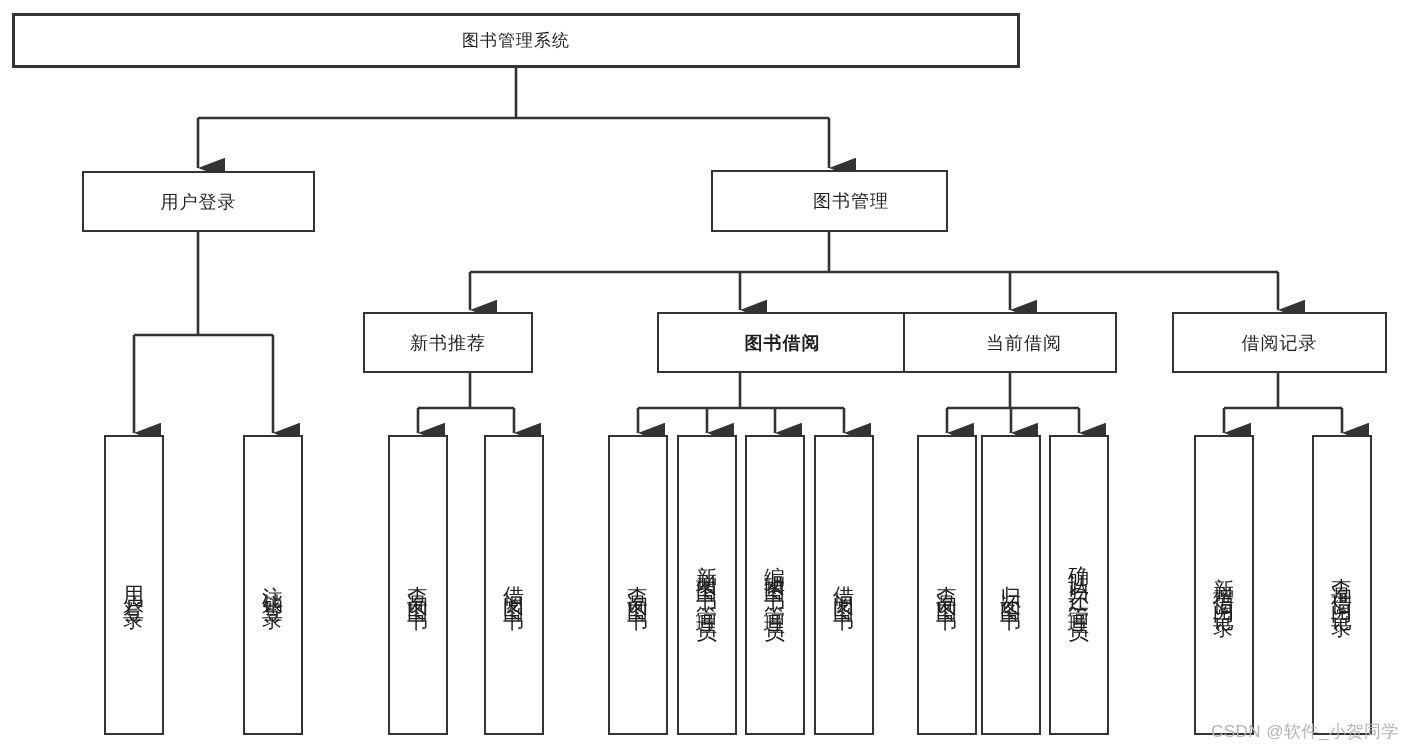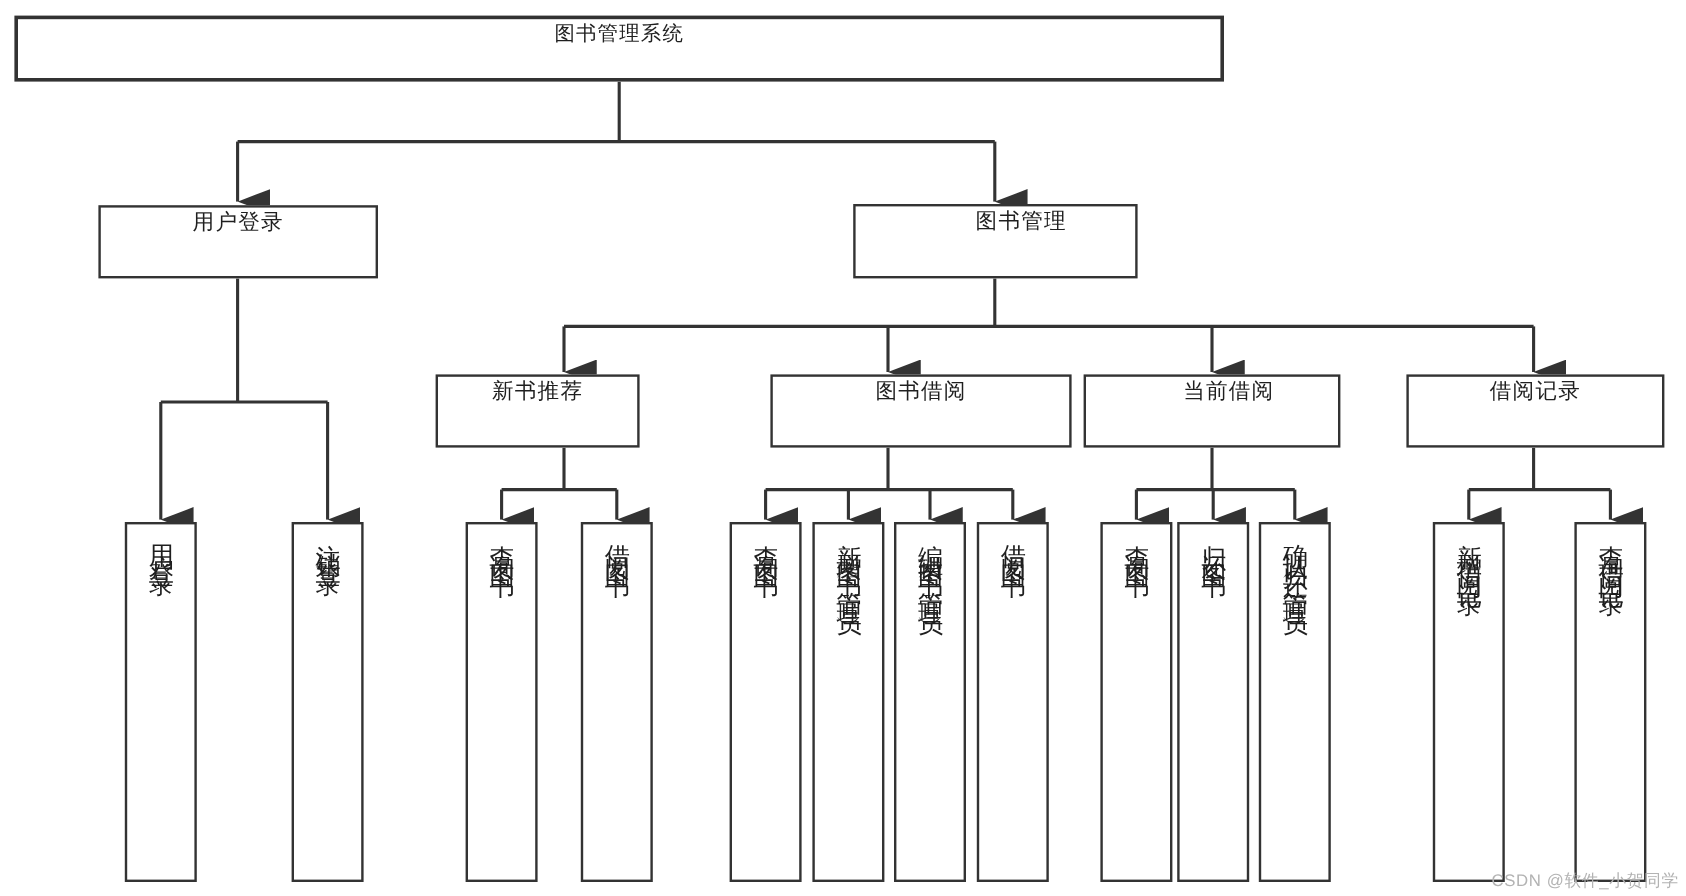--- a/index.html
+++ b/index.html
@@ -18,39 +18,39 @@
     z-index: 1;
   }
   .conn { stroke: #333333; stroke-width: 2.6; fill: none; }
   .node {
     position: absolute;
     box-sizing: border-box;
     background: #ffffff;
     border: 2.5px solid #333333;
     color: #1f1f1f;
     display: flex;
-    align-items: flex-start;
+    align-items: center;
     justify-content: center;
     z-index: 2;
   }
   .node-root { border-width: 3px; font-size: 17px; letter-spacing: 1px; }
   .node-h { font-size: 18px; letter-spacing: 1px; }
   .node-v {
     font-size: 21px;
   }
   .node-v .vtext {
     writing-mode: vertical-rl;
     letter-spacing: 8px;
     line-height: 1;
   }
   .watermark {
     position: absolute;
     right: 6px;
     bottom: 4px;
-    font-size: 14px;
+    font-size: 17px;
     color: #b3b3b3;
     letter-spacing: 0.5px;
     z-index: 3;
     white-space: nowrap;
   }
 </style>
 </head>
 <body>
 
 <div class="canvas">
@@ -124,21 +124,21 @@
   <div class="node node-h" style="left:82px; top:171px; width:233px; height:61px;">
     <span>用户登录</span>
   </div>
   <div class="node node-h" style="left:711px; top:170px; width:237px; height:62px;padding-left:43px;">
     <span>图书管理</span>
   </div>
 
   <div class="node node-h" style="left:363px; top:312px; width:170px; height:61px;">
     <span>新书推荐</span>
   </div>
-  <div class="node node-h" style="left:642px; top:312px; width:251px; height:61px;">
+  <div class="node node-h" style="left:657px; top:312px; width:251px; height:61px;font-weight:bold;">
     <span>图书借阅</span>
   </div>
   <div class="node node-h" style="left:903px; top:312px; width:214px; height:61px;padding-left:28px;">
     <span>当前借阅</span>
   </div>
   <div class="node node-h" style="left:1172px; top:312px; width:215px; height:61px;">
     <span>借阅记录</span>
   </div>
 
   <div class="node node-v" style="left:104px; top:435px; width:60px; height:300px;">

